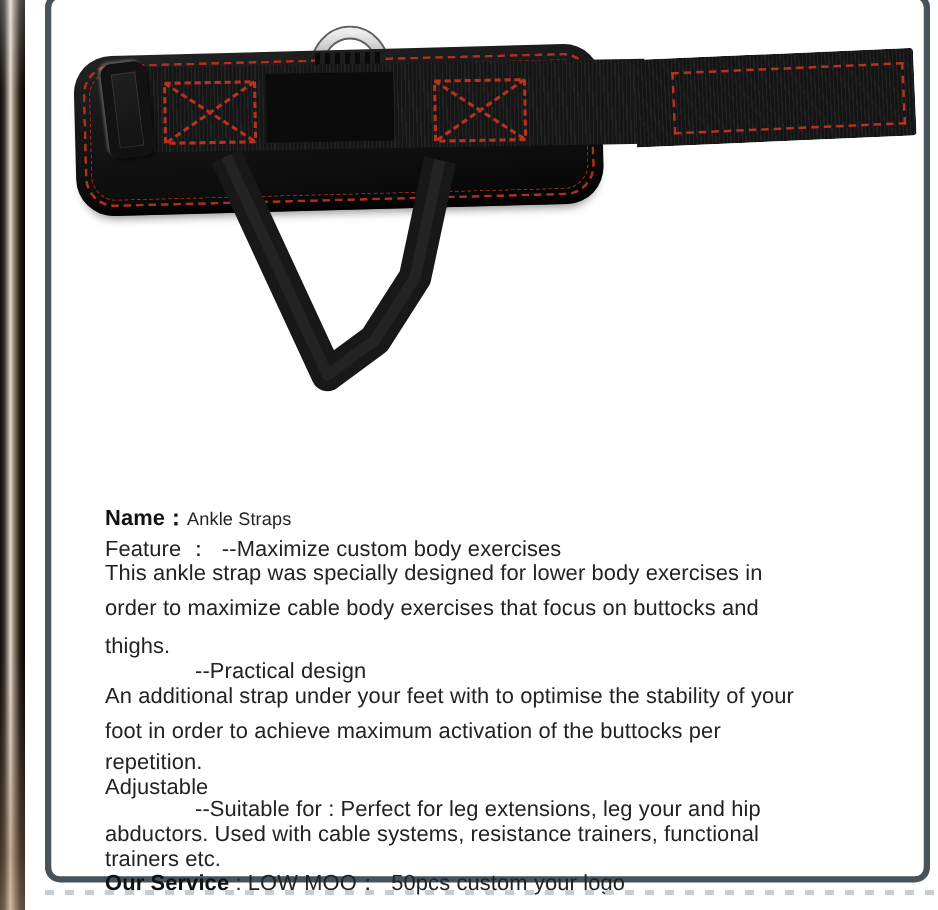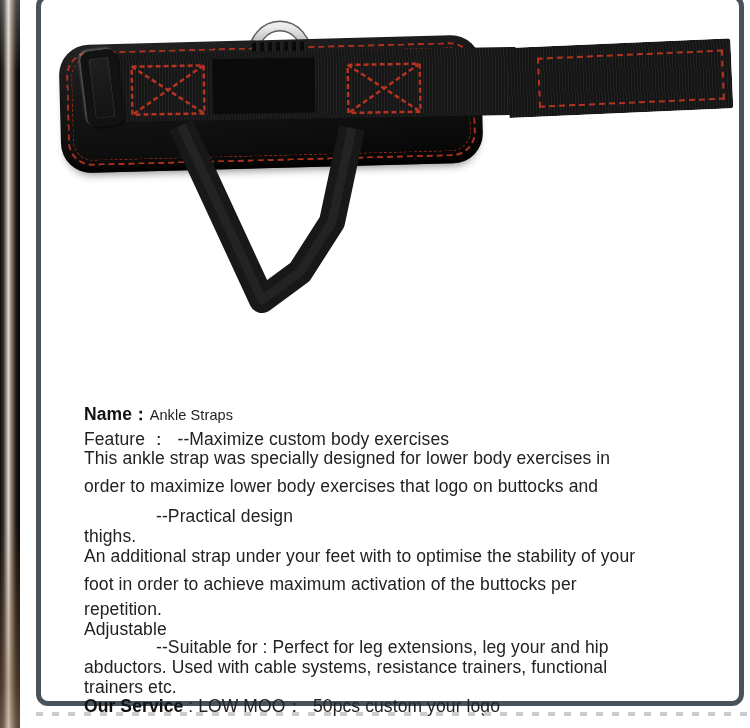--- a/index.html
+++ b/index.html
@@ -119,23 +119,23 @@
     </div>
 
     <div class="buckle"></div>
 
   </div>
 
   <div class="desc">
     <div class="dline" style="height:25px;"><b>Name：</b><span class="small-val">Ankle Straps</span></div>
     <div class="dline" style="height:21px;">Feature ：  --Maximize custom body exercises</div>
     <div class="dline" style="height:28px;">This ankle strap was specially designed for lower body exercises in</div>
-    <div class="dline" style="height:30px;">order to maximize lower body exercises that logo on buttocks and</div>
+    <div class="dline" style="height:30px;">order to maximize cable body exercises that focus on buttocks and</div>
+    <div class="dline" style="height:20px;">thighs.</div>
     <div class="dline indent" style="height:20px;">--Practical design</div>
-    <div class="dline" style="height:20px;">thighs.</div>
     <div class="dline" style="height:28px;">An additional strap under your feet with to optimise the stability of your</div>
     <div class="dline" style="height:25px;">foot in order to achieve maximum activation of the buttocks per</div>
     <div class="dline" style="height:20px;">repetition.</div>
     <div class="dline" style="height:18px;">Adjustable</div>
     <div class="dline indent" style="height:20px;">--Suitable for : Perfect for leg extensions, leg your and hip</div>
     <div class="dline" style="height:20px;">abductors. Used with cable systems, resistance trainers, functional</div>
     <div class="dline" style="height:17px;">trainers etc.</div>
     <div class="dline" style="height:20px;"><b>Our Service</b><span> : LOW MOQ：  50pcs custom your logo</span></div>
   </div>
 

